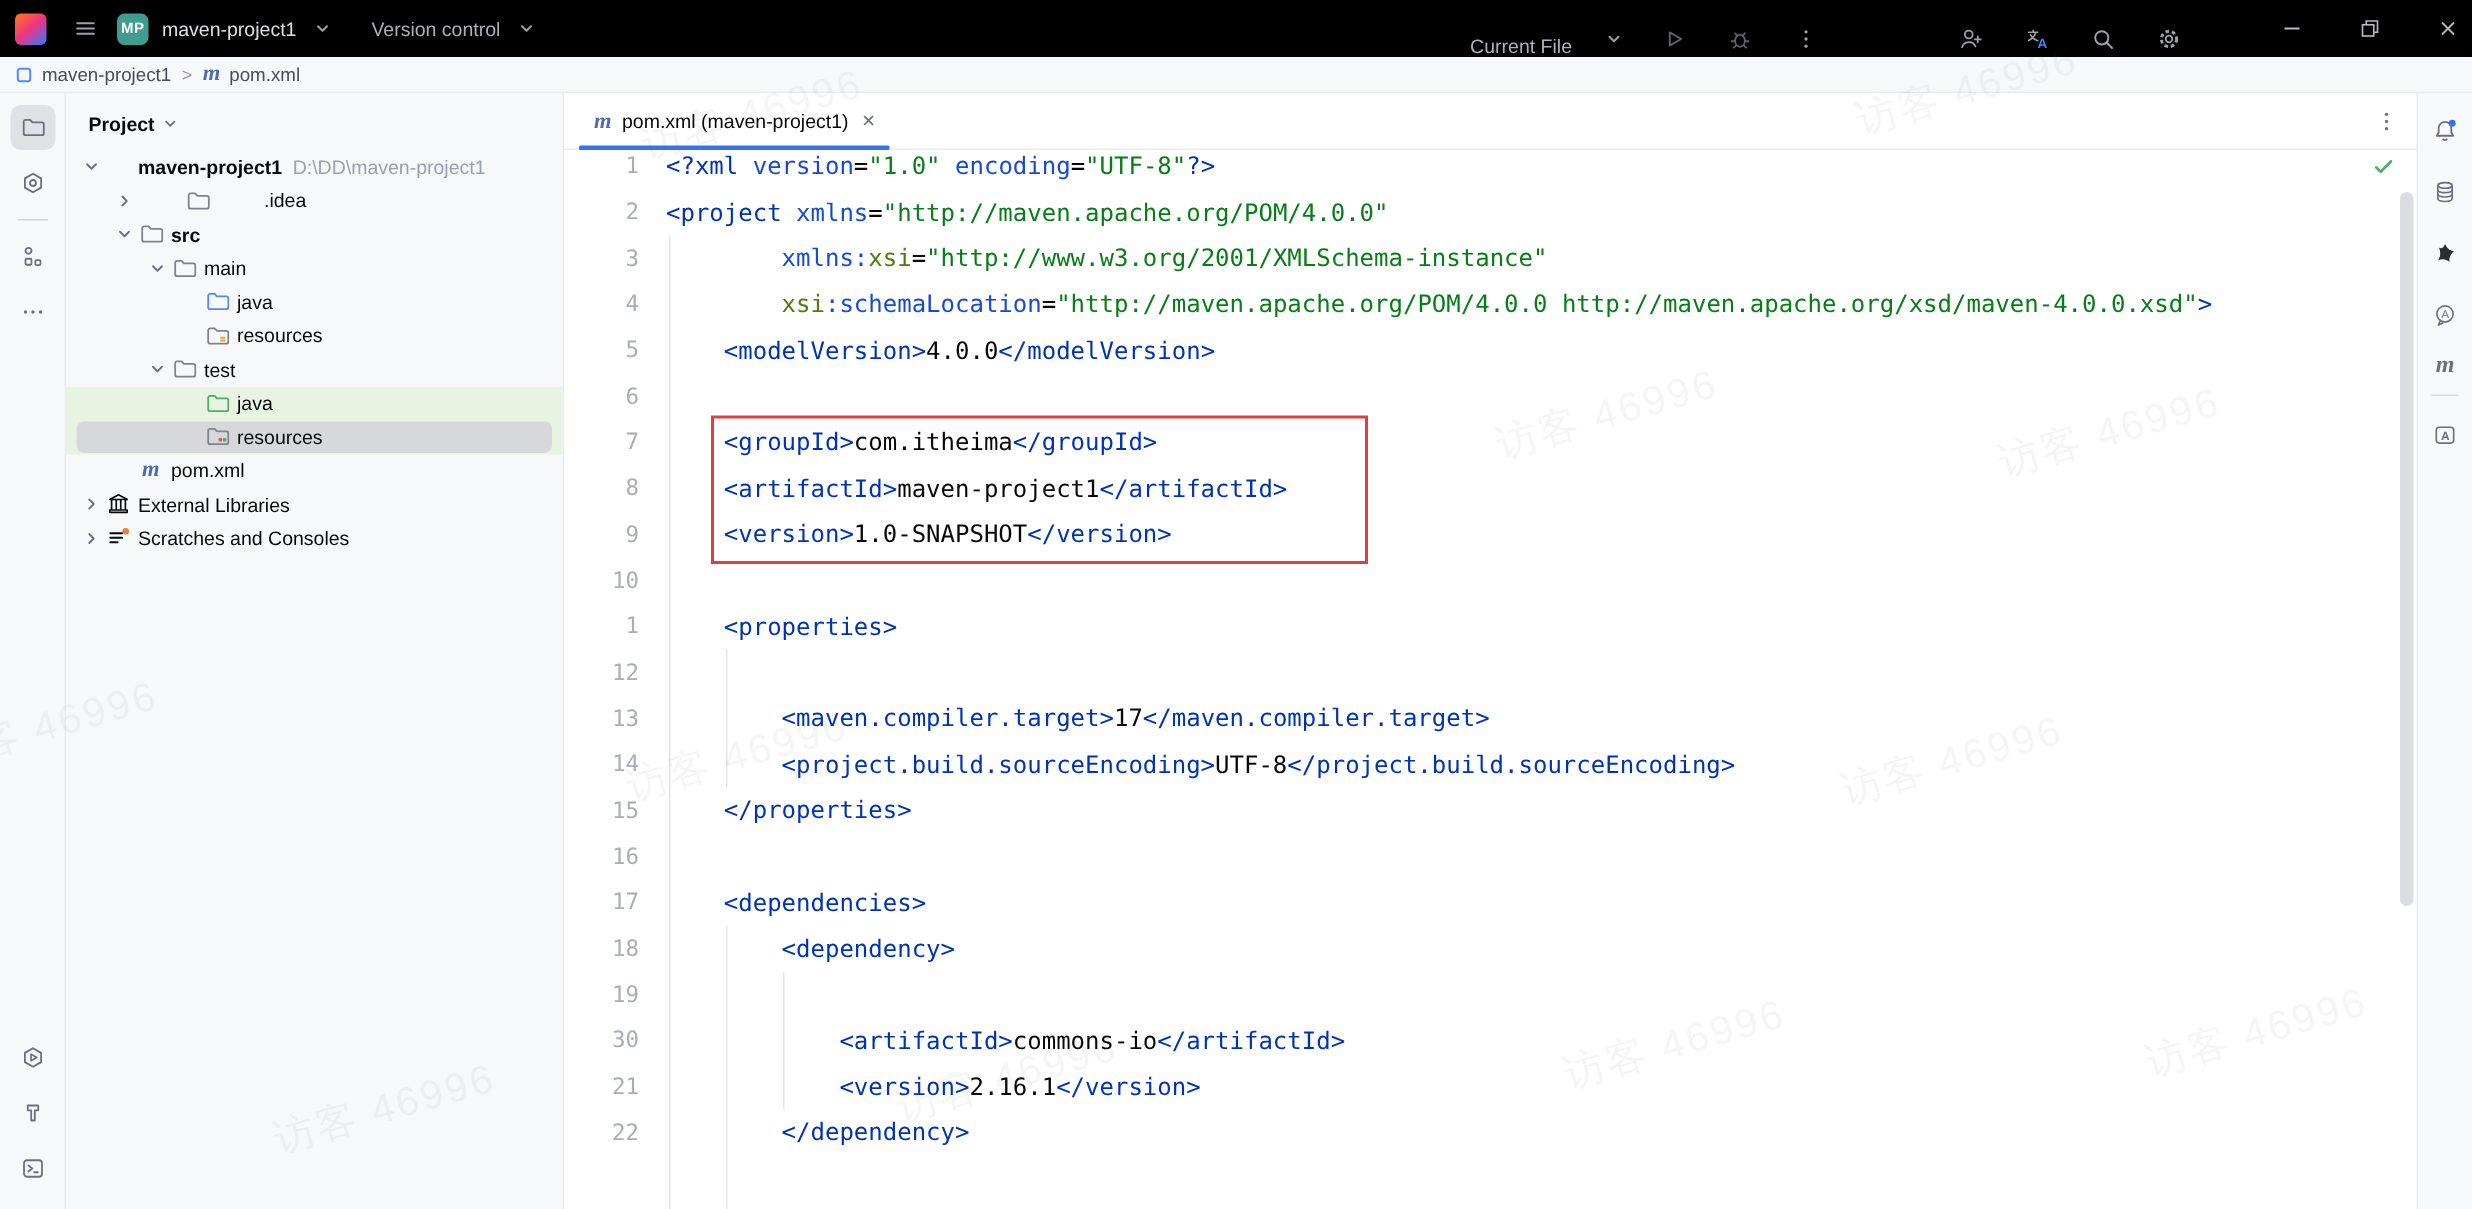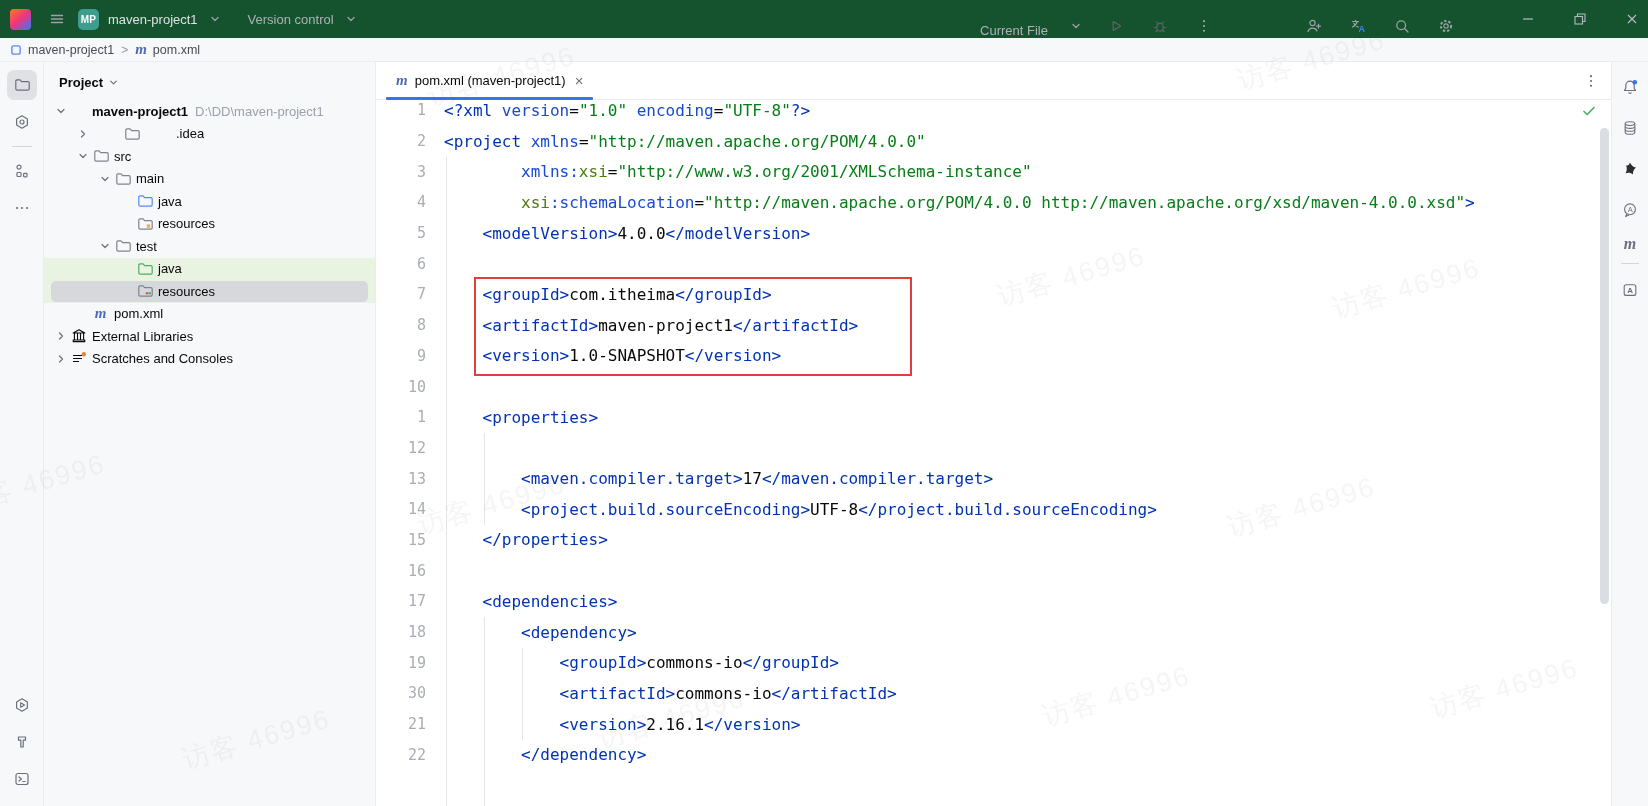--- a/index.html
+++ b/index.html
@@ -1,21 +1,21 @@
 <!DOCTYPE html>
 <html><head>
 <meta charset="utf-8">
 <style>
   html,body{margin:0;padding:0}
   body{width:1648px;height:806px;overflow:hidden;position:relative;background:#fff;
        font-family:"Liberation Sans",sans-serif;-webkit-font-smoothing:antialiased}
   svg{display:block}
 
   
-  .titlebar{height:38px;background:#14532d;display:flex;align-items:center;padding-left:10px;color:#9da0a6}
+  .titlebar{height:38px;background:#000000;display:flex;align-items:center;padding-left:10px;color:#9da0a6}
   .tb-left{display:flex;align-items:center;gap:9px}
   .logo{width:21px;height:21px;border-radius:4px;margin-right:5px;
         background:linear-gradient(140deg,#ff7a1a,#f0347f 48%,#2e7bff)}
   .tb-btn{display:inline-flex;align-items:center;justify-content:center;width:24px;height:24px;color:#9da0a6}
   .tb-btn.dim{color:#5f6268}
   .chev{width:16px}
   .badge{width:21px;height:21px;border-radius:5px;background:#3e9d8e;color:#fff;font-size:10px;font-weight:bold;
          display:inline-flex;align-items:center;justify-content:center;letter-spacing:.3px}
   .tb-name{color:#dfe1e5;font-size:13px}
   .tb-vc{color:#aeb1b8;font-size:13px;margin-left:16px}
@@ -284,21 +284,21 @@
             </span>
             <span class="ticon">
               <svg width="16" height="16" viewBox="0 0 16 16" fill="none">
                 <path d="M1.8 4.2c0-.7.6-1.3 1.3-1.3h3l1.5 1.7h6.3c.7 0 1.3.6 1.3 1.3v5.9c0 .7-.6 1.3-1.3 1.3H3.1c-.7 0-1.3-.6-1.3-1.3z" stroke="#7f838f" stroke-width="1.2" stroke-linejoin="round"></path>
               </svg>
             </span>
             <span class="tlabel">.idea</span>
           </span>
         </div>
         <div class="trow">
-          <span class="tcontent" style="padding-left: 30px;">
+          <span class="tcontent" style="padding-left: 30px; font-weight: bold;">
             <span class="tchev">
               <svg width="12" height="12" viewBox="0 0 12 12" fill="none">
                 <path d="M3 4.5l3 3 3-3" stroke="currentColor" stroke-width="1.2" stroke-linecap="round" stroke-linejoin="round"></path>
               </svg>
             </span>
             <span class="ticon">
               <svg width="16" height="16" viewBox="0 0 16 16" fill="none">
                 <path d="M1.8 4.2c0-.7.6-1.3 1.3-1.3h3l1.5 1.7h6.3c.7 0 1.3.6 1.3 1.3v5.9c0 .7-.6 1.3-1.3 1.3H3.1c-.7 0-1.3-.6-1.3-1.3z" stroke="#7f838f" stroke-width="1.2" stroke-linejoin="round"></path>
               </svg>
             </span>
@@ -516,21 +516,20 @@
           <div class="cl">
             <div class="ln">17</div>
             <div class="ct"><span class="tk-txt">    </span><span class="tk-tag">&lt;dependencies&gt;</span></div>
           </div>
           <div class="cl">
             <div class="ln">18</div>
             <div class="ct"><span class="tk-txt">        </span><span class="tk-tag">&lt;dependency&gt;</span></div>
           </div>
           <div class="cl">
             <div class="ln">19</div>
-            <div class="ct"><span class="tk-txt">            </span><span class="tk-tag">&lt;groupId&gt;</span><span class="tk-txt">commons-io</span><span class="tk-tag">&lt;/groupId&gt;</span></div>
           </div>
           <div class="cl">
             <div class="ln">30</div>
             <div class="ct"><span class="tk-txt">            </span><span class="tk-tag">&lt;artifactId&gt;</span><span class="tk-txt">commons-io</span><span class="tk-tag">&lt;/artifactId&gt;</span></div>
           </div>
           <div class="cl">
             <div class="ln">21</div>
             <div class="ct"><span class="tk-txt">            </span><span class="tk-tag">&lt;version&gt;</span><span class="tk-txt">2.16.1</span><span class="tk-tag">&lt;/version&gt;</span></div>
           </div>
           <div class="cl">

